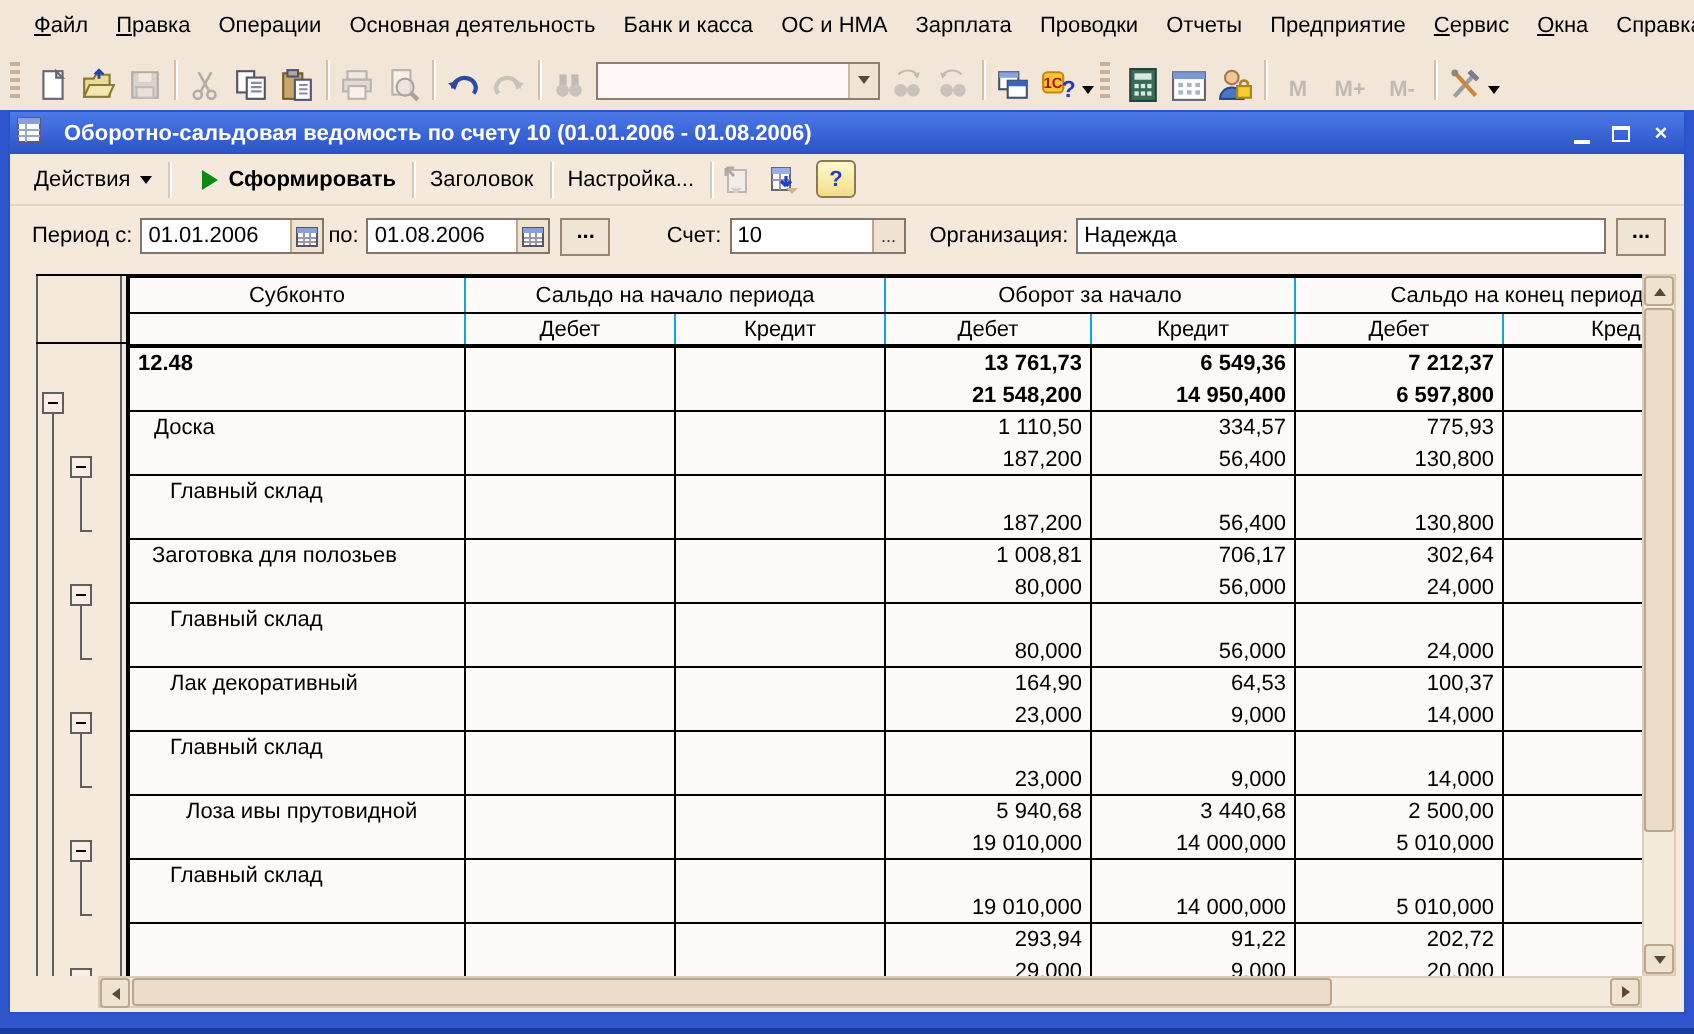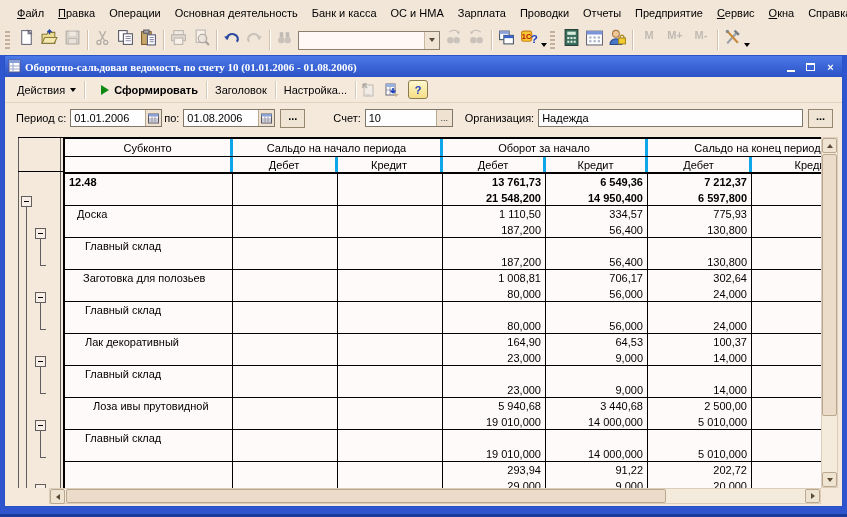--- a/index.html
+++ b/index.html
@@ -21,42 +21,42 @@
   #menubar { position:absolute; left:0; top:0; width:100%; height:25px;
     display:flex; align-items:center; padding-left:4px; }
   .grip { width:5px; height:18px; margin:0 5px 0 1px;
     background:repeating-linear-gradient(180deg,#C3B19C 0 2px, transparent 2px 4px); }
   .menu-item { padding:3px 7px; white-space:nowrap; cursor:default; }
   .menu-item u { text-decoration:underline; }
 
   
   #main-toolbar { position:absolute; left:0; top:25px; width:100%; height:30px;
     display:flex; align-items:center; padding-left:4px; }
-  .tb-btn { width:23px; height:22px; display:flex; align-items:flex-start; justify-content:center; }
+  .tb-btn { width:23px; height:22px; display:flex; align-items:flex-end; justify-content:center; }
   .tb-btn.disabled { filter:grayscale(1); opacity:.45; }
   .tb-btn.mem { width:26px; font-weight:bold; color:#8F8678; }
   .tb-sep { width:1px; height:20px; background:#D2C0AC; box-shadow:1px 0 0 #FFF; margin:0 3px; }
   .tb-caret { width:0; height:0; border-top:4px solid #000;
     border-left:3px solid transparent; border-right:3px solid transparent;
     align-self:flex-end; margin:0 2px 4px 0; }
   .combo { display:flex; width:142px; height:19px; border:1px solid #8C7F6E;
     background:#FFF8F6; margin:0 2px; }
   .combo input { flex:1; border:none; outline:none; background:transparent;
     font:11px "Liberation Sans",sans-serif; padding:0 3px; min-width:0; }
   .combo-arrow { width:15px; background:#F0E4D4; border-left:1px solid #C9B9A3;
     display:flex; align-items:center; justify-content:center; }
   .tri-down { width:0; height:0; border-top:4px solid #5A4A34;
     border-left:3px solid transparent; border-right:3px solid transparent; }
 
   
   #report-window { position:absolute; left:4px; top:55px; width:839px; height:452px;
     border:1px solid #2A52C8; background:#F5E9DC; z-index:10; }
   #titlebar { height:21px; display:flex; align-items:center; padding:0 3px;
     background:linear-gradient(180deg,#4C79E8,#2B52C6); color:#fff; font-weight:bold; }
-  #titlebar .title-text { flex:1; margin-left:3px; white-space:nowrap; overflow:hidden;font-family:Liberation Serif, serif; }
+  #titlebar .title-text { flex:1; margin-left:10px; white-space:nowrap; overflow:hidden; }
   .win-btn { width:17px; height:15px; margin-left:3px; display:flex; align-items:center;
     justify-content:center; color:#fff; font-weight:bold; font-size:11px; line-height:10px; }
   .glyph-min { width:8px; height:2px; background:#fff; margin-top:8px; }
   .glyph-max { width:9px; height:8px; border:1px solid #fff; border-top-width:2px; }
 
   
   #rw-toolbar { height:26px; display:flex; align-items:center; padding:0 4px;
     border-bottom:1px solid #E4D4C2; }
   .rw-btn { height:20px; display:flex; align-items:center; padding:0 8px; white-space:nowrap; }
   .rw-btn.bold { font-weight:bold;padding-left:16px; }
@@ -100,21 +100,21 @@
     height:1px; background:#000; }
   .tree-line { position:absolute; width:1px; background:#5F5F5F; }
   .tree-elbow { position:absolute; width:6px; border-left:1px solid #5F5F5F;
     border-bottom:1px solid #5F5F5F; }
 
   #grid { width:760px; height:351px; overflow:hidden; position:relative;
     background:#FEFAF9; border-top:2px solid #000; border-left:2px solid #000; }
   .hrow { display:flex; width:814px; }
   #hr1 { height:18px; border-bottom:1px solid #000; }
   #hr2 { height:17px; border-bottom:2px solid #000; }
-  .hc { border-right:3px solid #0ea5e9; display:flex; align-items:center;
+  .hc { border-right:1px solid #0ea5e9; display:flex; align-items:center;
     justify-content:center; white-space:nowrap; overflow:visible; }
   .w-sub{width:168px;} .w-105{width:105px;} .w-103{width:103px;} .w-102{width:102px;}
   .w-104{width:104px;} .w-start{width:210px;} .w-turn{width:205px;} .w-end{width:228px;}
   .w-last{width:124px;}
   .trow { display:flex; width:814px; height:32px; border-bottom:1px solid #000; background:#FEFAF9; }
   .tc { border-right:1px solid #000; }
   .tc .l { height:16px; line-height:16px; text-align:right; padding-right:4px; white-space:nowrap; }
   .tc.sub .l { text-align:left; padding-right:0; }
   .trow.bold .l { font-weight:bold; }
 
@@ -563,21 +563,21 @@
               <div class="l"></div>
               <div class="l">130,800</div>
             </div>
             <div class="tc w-last">
               <div class="l"></div>
               <div class="l"></div>
             </div>
           </div>
           <div class="trow">
             <div class="tc sub w-sub">
-              <div class="l" style="padding-left: 18px;">Заготовка для полозьев</div>
+              <div class="l" style="padding-left: 11px;">Заготовка для полозьев</div>
               <div class="l"></div>
             </div>
             <div class="tc w-105">
               <div class="l"></div>
               <div class="l"></div>
             </div>
             <div class="tc w-105">
               <div class="l"></div>
               <div class="l"></div>
             </div>

